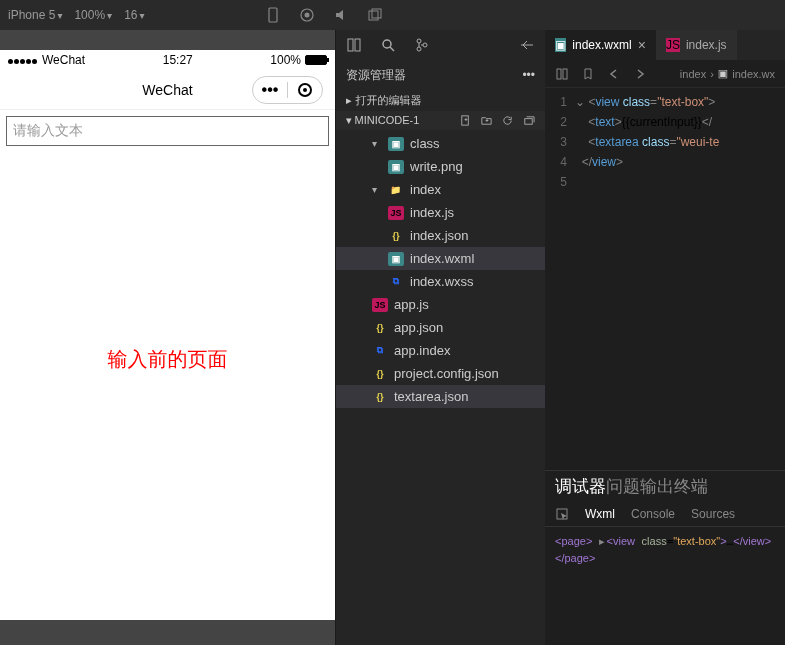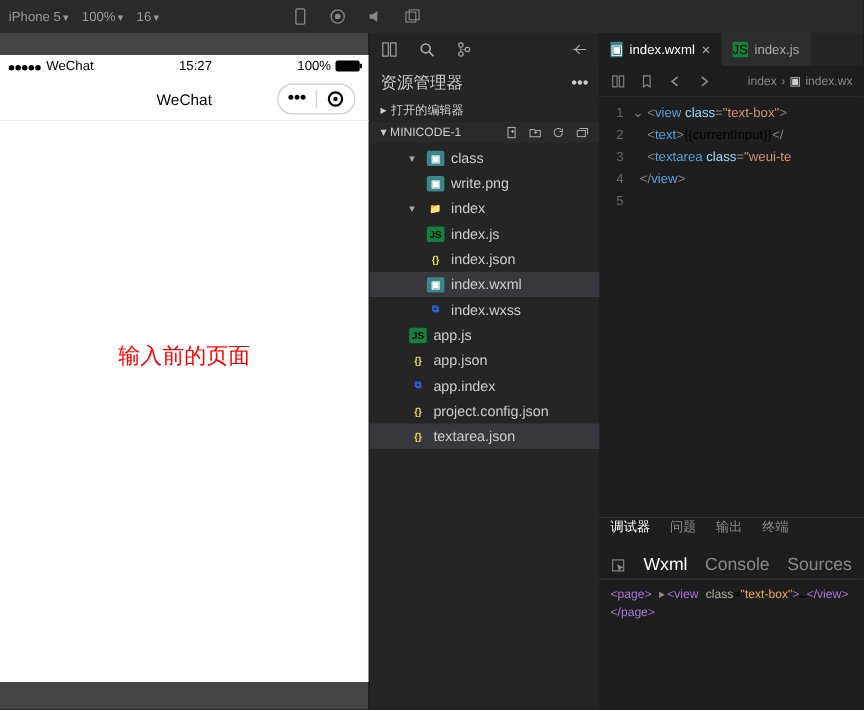--- a/index.html
+++ b/index.html
@@ -22,57 +22,57 @@
 .capsule{position:absolute;right:12px;display:flex;align-items:center;border:1px solid #ccc;border-radius:14px;height:28px;overflow:hidden}
 .capsule-btn{width:34px;height:100%;display:flex;align-items:center;justify-content:center;font-weight:bold}
 .capsule-div{width:1px;height:16px;background:#ccc}
 .target{width:14px;height:14px;border:2px solid #000;border-radius:50%;display:flex;align-items:center;justify-content:center}
 .target::after{content:"";width:4px;height:4px;background:#000;border-radius:50%}
 .input-box{margin:6px;border:1px solid #666;height:30px;padding:0 6px;font-size:14px;color:#999;display:flex;align-items:center}
 .red-caption{text-align:center;color:#ff0000;font-size:20px;margin-top:200px}
 .middle{width:210px;background:#252526;display:flex;flex-direction:column;color:#ccc;font-size:13px;border-left:1px solid #1a1a1a}
 .activity-icons{height:30px;display:flex;align-items:center;gap:18px;padding:0 10px}
 .activity-icons svg{width:16px;height:16px;fill:#aaa}
-.explorer-header{height:30px;display:flex;align-items:center;justify-content:space-between;padding:0 10px;font-size:15px}
+.explorer-header{height:30px;display:flex;align-items:center;justify-content:space-between;padding:0 10px;font-size:12px}
 .section{padding:3px 10px;display:flex;align-items:center;gap:4px;font-size:11px;text-transform:uppercase}
 .section.proj{justify-content:space-between;background:#2a2a2a}
 .proj-icons{display:flex;gap:8px}
 .proj-icons svg{width:13px;height:13px;fill:#aaa}
 .tree{padding:2px 0}
 .tree-item{height:23px;display:flex;align-items:center;padding-left:20px;gap:6px;cursor:pointer}
 .tree-item.depth1{padding-left:36px}
 .tree-item.depth2{padding-left:52px}
 .tree-item.active{background:#37373d}
 .tree-item .chev{width:10px;font-size:10px;color:#aaa}
 .tree-item .ficon{width:16px;height:14px;display:flex;align-items:center;justify-content:center;font-size:9px;font-weight:bold;border-radius:2px}
 .ic-folder{color:#c09553}
 .ic-img{background:#3b8686;color:#fff}
-.ic-js{background:#15803d;color:#000}
+.ic-js{background:#be185d;color:#000}
 .ic-json{color:#f0db4f}
 .ic-wxml{background:#3b8686;color:#fff}
 .ic-wxss{color:#2965f1}
 .right{flex:1;display:flex;flex-direction:column;background:#1e1e1e;min-width:0}
 .tabs{height:30px;background:#252526;display:flex;align-items:center}
 .tab{height:100%;padding:0 10px;display:flex;align-items:center;gap:6px;font-size:12px;color:#aaa;background:#2d2d2d}
 .tab.active{background:#1e1e1e;color:#fff}
 .tab .close{color:#aaa;font-size:14px}
 .editor-toolbar{height:28px;display:flex;align-items:center;gap:12px;padding:0 10px;background:#1e1e1e;border-bottom:1px solid #2a2a2a}
 .editor-toolbar svg{width:14px;height:14px;fill:#888}
 .breadcrumb{font-size:11px;color:#888;display:flex;align-items:center;gap:4px;margin-left:auto}
 .editor{flex:1;display:flex;font-family:Consolas,monospace;font-size:12px;overflow:hidden}
 .gutter{width:30px;text-align:right;padding-right:8px;color:#666;padding-top:4px;line-height:20px}
 .code{flex:1;padding-top:4px;line-height:20px;white-space:pre;overflow:hidden}
 .c-tag{color:#569cd6}
 .c-attr{color:#9cdcfe}
 .c-str{color:#ce9178}
 .c-punc{color:#808080}
 .panel{height:175px;border-top:1px solid #333;display:flex;flex-direction:column}
-.panel-tabs{height:30px;display:flex;align-items:flex-start;padding:0 10px;gap:18px;font-size:12px;color:#888}
+.panel-tabs{height:30px;display:flex;align-items:center;padding:0 10px;font-size:17px;color:#888}
 .panel-tab.active{color:#fff}
-.panel-sub{height:26px;display:flex;align-items:center;padding:0 10px;gap:16px;font-size:16px;color:#888;border-bottom:1px solid #333}
+.panel-sub{height:26px;display:flex;align-items:center;padding:0 10px;gap:16px;font-size:12px;color:#888;border-bottom:1px solid #333}
 .panel-sub-item.active{color:#fff}
 .panel-body{flex:1;padding:6px 10px;font-family:Consolas,monospace;font-size:11px;line-height:16px}
 .w-tag{color:#a277d4}
 .w-attr{color:#a6b39b}
 .w-str{color:#e2a85a}
 .arrow{color:#888;margin-right:2px}
 svg{display:block}
 .dd::after{content:"▾";margin-left:2px;font-size:10px}
 </style>
 </head>
@@ -119,20 +119,21 @@
       <div class="nav-bar">
         <span class="nav-title">WeChat</span>
         <div class="capsule">
           <div class="capsule-btn">•••</div>
           <div class="capsule-div"></div>
           <div class="capsule-btn">
               <div class="target"></div>
             </div>
         </div>
       </div>
+      <div class="input-box">请输入文本</div>
       <div class="red-caption">输入前的页面</div>
     </div>
   </div>
 
   <div class="middle">
     <div class="activity-icons">
       <svg viewBox="0 0 16 16">
           <rect x="2" y="2" width="5" height="12" fill="none" stroke="#aaa"></rect>
           <rect x="9" y="2" width="5" height="12" fill="none" stroke="#aaa"></rect>
         </svg>

